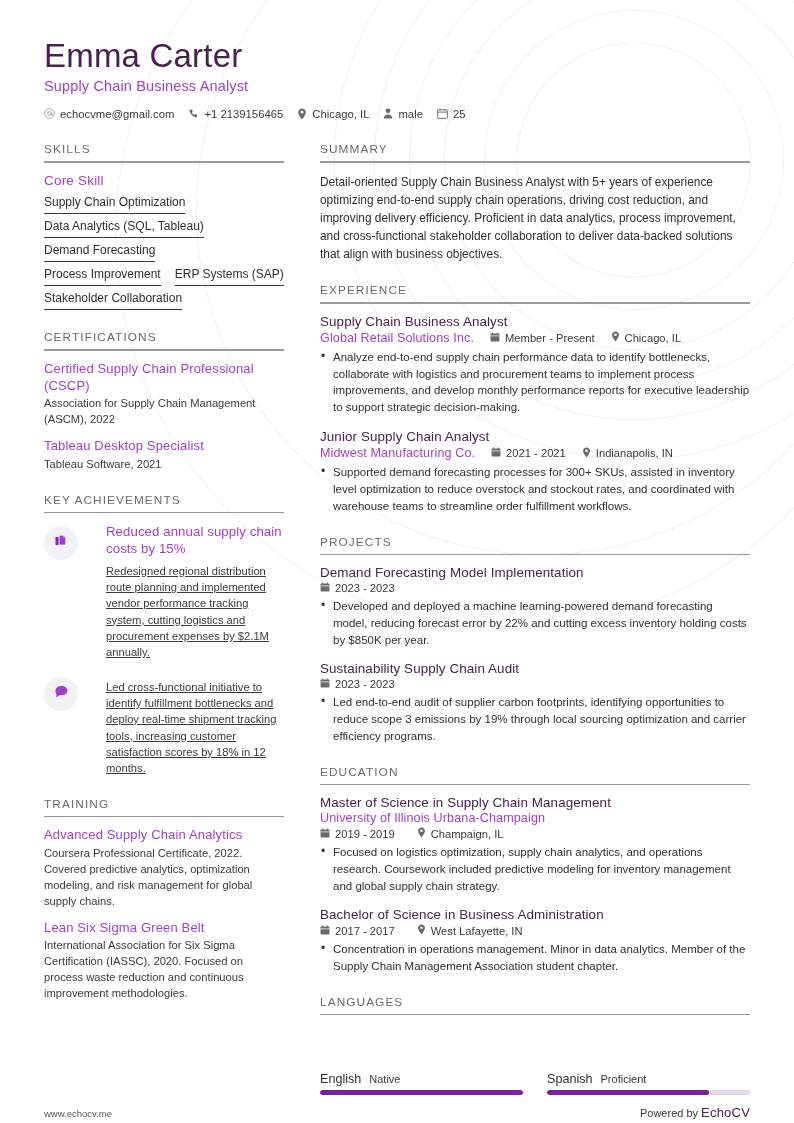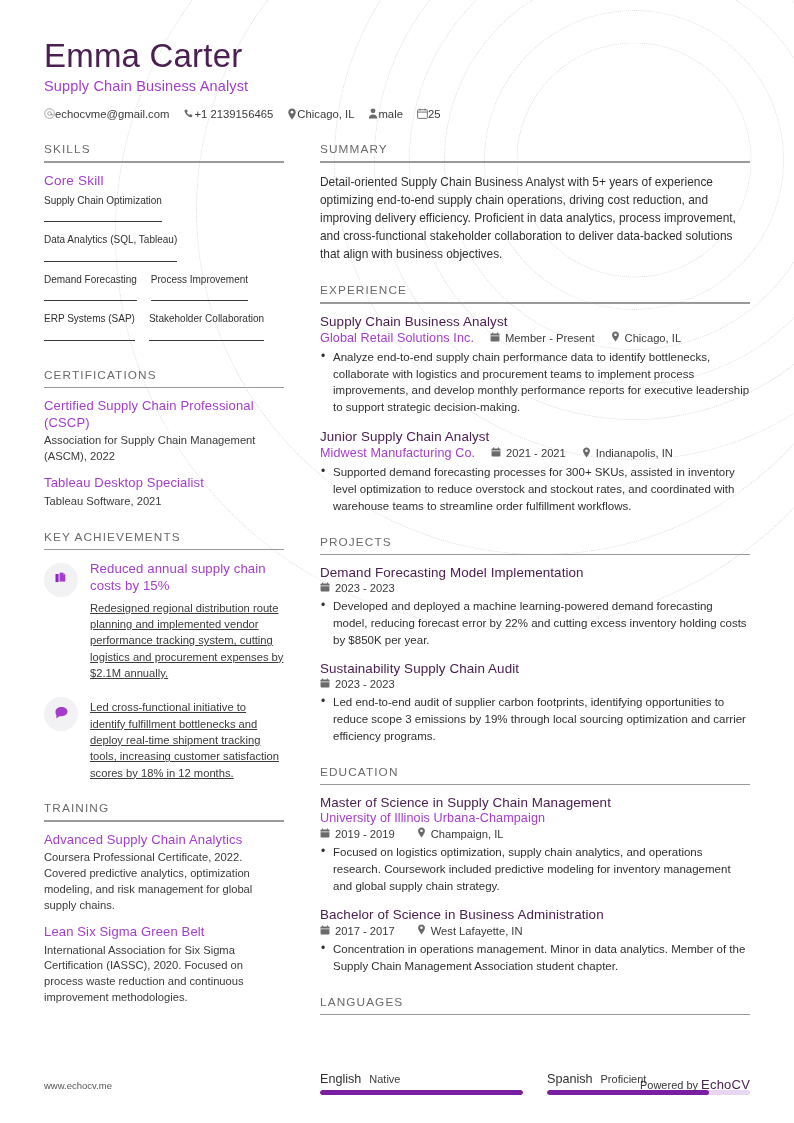--- a/index.html
+++ b/index.html
@@ -48,21 +48,21 @@
     margin-top: 3px;
     letter-spacing: 0.15px;
   }
   .contact-row {
     display: flex; flex-wrap: wrap; align-items: center;
     gap: 14px;
     margin-top: 14px;
     font-size: 11.3px;
     color: #3a3a3a;
   }
-  .contact-item { display: flex; align-items: center; white-space: nowrap; }
+  .contact-item { display: flex; align-items: center; gap: 5px; white-space: nowrap; }
   .contact-item svg { display: block; }
   
   .cols { display: flex; gap: 0; margin-top: 22px; }
   .col-left  { width: 258px; flex: 0 0 258px; padding-right: 18px; }
   .col-right { flex: 1 1 auto; padding-left: 18px; }
 
   .sec { margin-bottom: 20px; }
   .sec-title {
     font-size: 11.8px;
     letter-spacing: 1.1px;
@@ -72,37 +72,36 @@
   }
   .sec-rule { height: 1.6px; background: #9a9a9a; margin-bottom: 10px; }
 
   
   .core-skill-label {
     font-size: 13.5px; color: #a33ecb;
     margin-bottom: 4px; letter-spacing: .2px;
   }
   .skills-wrap { display: flex; flex-wrap: wrap; column-gap: 14px; row-gap: 2px; }
   .skill {
-    font-size: 10px; color: #2f2f2f;
-    padding: 2px 0 14px 0;
+    font-size: 12px; color: #2f2f2f;
+    padding: 2px 0 3px 0;
     border-bottom: 1.3px solid #3a3a3a;
-    margin-bottom: 7px;
     line-height: 1.35;
   }
   
   .entry { margin-bottom: 10px; }
   .entry-title {
     font-size: 13px; color: #a33ecb; line-height: 1.28;
     letter-spacing: .15px;
   }
   .entry-sub {
     font-size: 11.2px; color: #3a3a3a; line-height: 1.42; margin-top: 2px;
   }
   
-  .ach { display: flex; gap: 12px; margin-bottom: 13px; align-items: flex-start; }
+  .ach { display: flex; gap: 28px; margin-bottom: 13px; align-items: flex-start; }
   .ach-badge {
     flex: 0 0 34px; width: 34px; height: 34px; border-radius: 50%;
     background: #f2f2f5; display: flex; align-items: center; justify-content: center;
     margin-top: 3px;
   }
   .ach-body { flex: 1 1 auto; }
   .ach-title {
     font-size: 13.2px; color: #a33ecb; line-height: 1.3; letter-spacing: .1px;
   }
   .ach-desc {
@@ -142,21 +141,21 @@
   .lang-name { font-size: 12.6px; color: #2f2f2f; }
   .lang-level { font-size: 11px; color: #3a3a3a; margin-top: 48px; }
   .lang-bar {
     margin-top: 4px; height: 4.5px; border-radius: 3px;
     background: #e8d6f0; overflow: hidden;
   }
   .lang-fill { height: 100%; background: #7b1fa2; border-radius: 3px; }
 
   
   .footer {
-    position: absolute; left: 44px; right: 44px; bottom: 31px;
+    position: absolute; left: 44px; right: 44px; bottom: 3px;
     display: flex; justify-content: space-between; align-items: baseline;
     z-index: 3;
   }
   .footer-left { font-size: 9.5px; color: #555; }
   .footer-right { font-size: 11px; color: #333; padding-left: 32px; }
   .footer-brand { font-size: 13px; color: #4a2050; letter-spacing: .2px; }
 </style>
 </head>
 <body>
 

